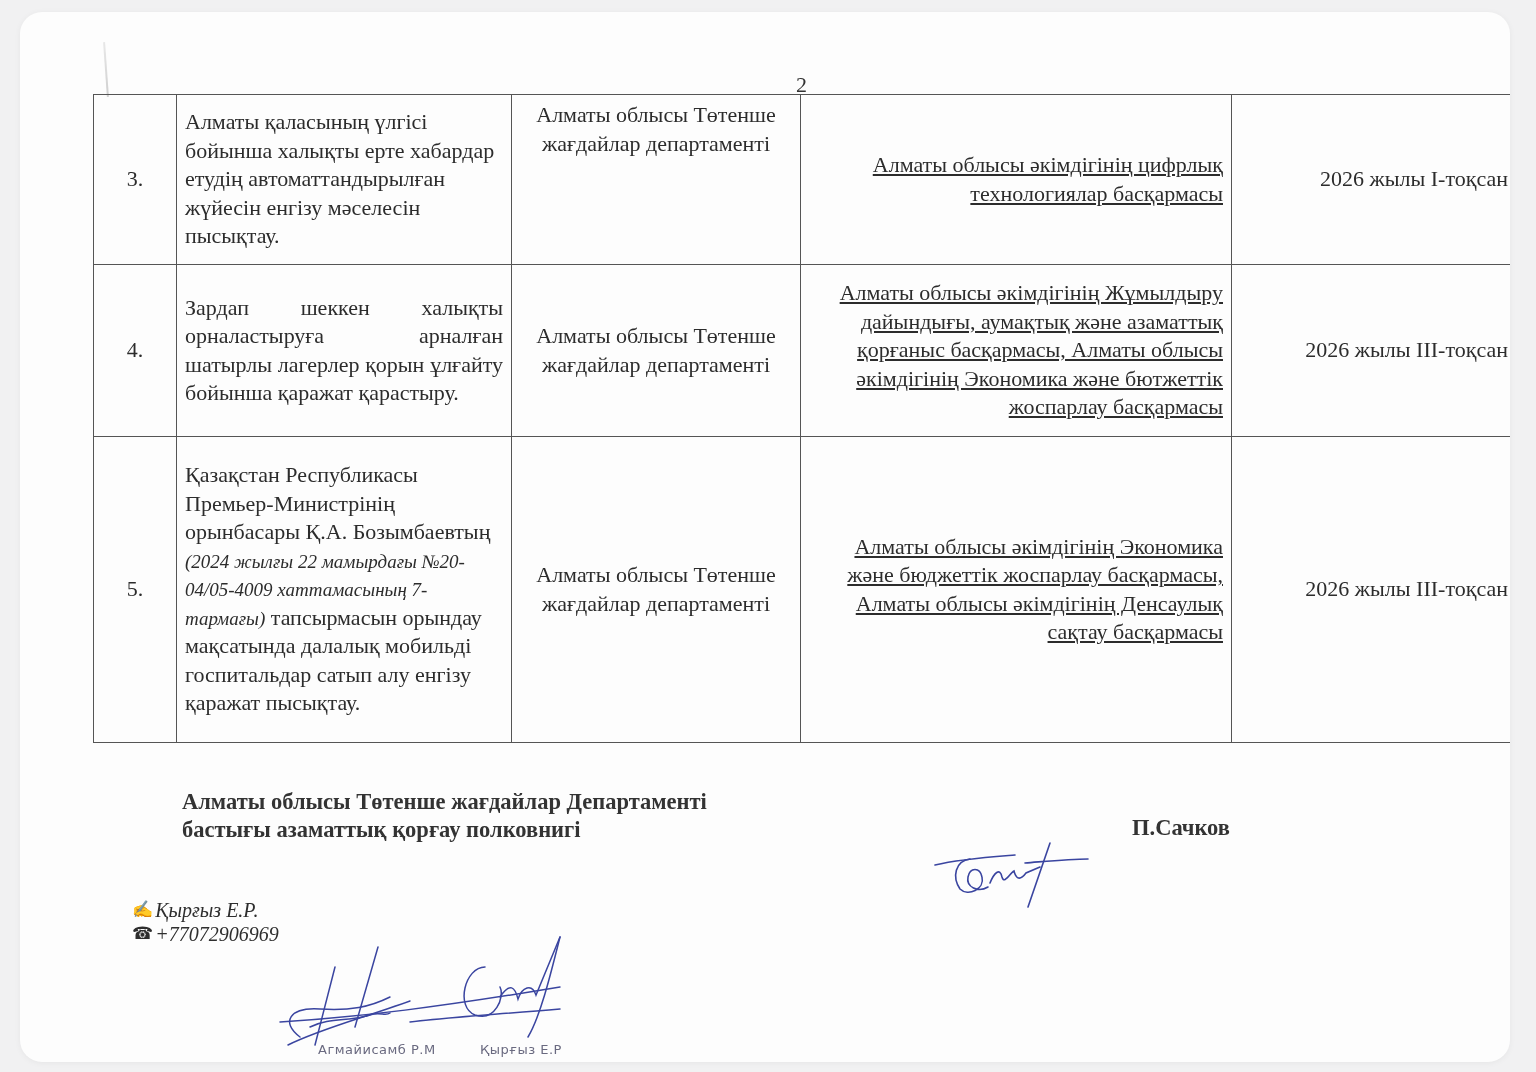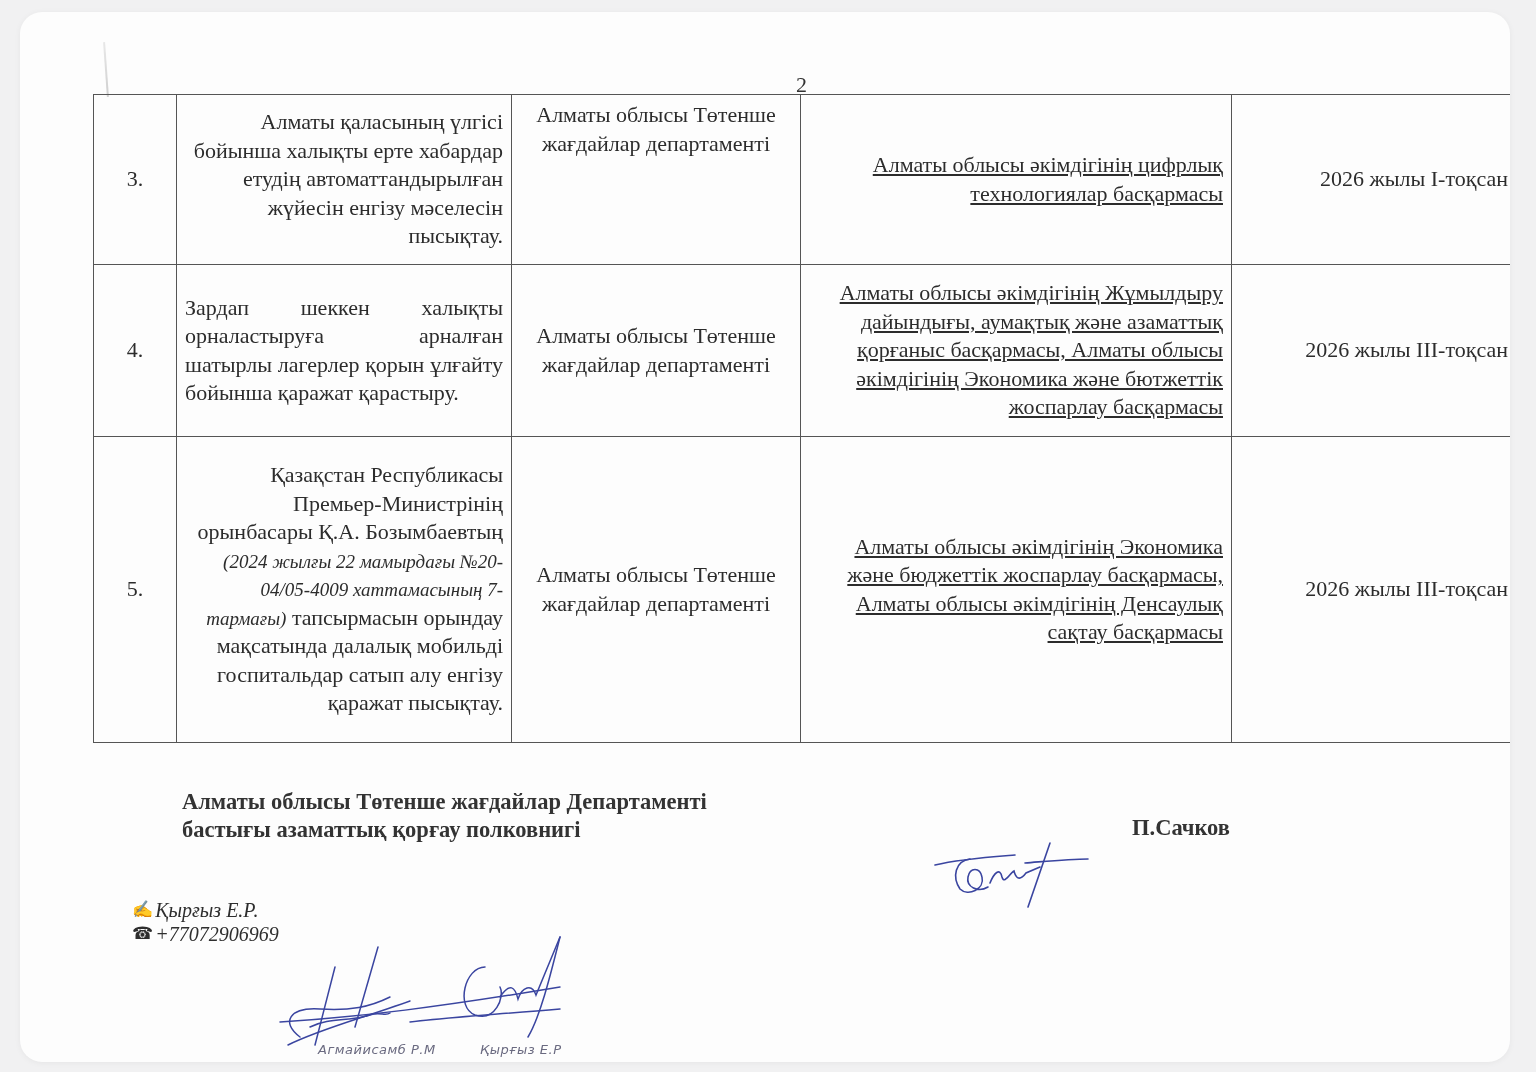--- a/index.html
+++ b/index.html
@@ -47,21 +47,21 @@
       font-size: 22px;
       line-height: 28.5px;
       vertical-align: middle;
       padding: 0 8px;
       color: #2c2c2c;
     }
     .doc-table tr td:last-child {
       border-right: none;
     }
     .col-num { width: 66px; text-align: center; }
-    .col-task { width: 318px; text-align: right; }
+    .col-task { width: 318px; text-align: left; }
     .col-dept { width: 272px; text-align: center; }
     .col-coexec { width: 414px; text-align: right; text-decoration: underline; }
     .col-deadline { width: 268px; text-align: right; }
     .row-3 { height: 170px; }
     .row-4 { height: 172px; }
     .row-5 { height: 306px; }
     .task-justify-4 { text-align: justify; }
     .italic-ref {
       font-style: italic;
       font-size: 19px;
@@ -112,21 +112,20 @@
       position: absolute;
       left: 240px;
       top: 915px;
       width: 340px;
       height: 150px;
     }
     .visa-caption {
       position: absolute;
       top: 1030px;
       font-family: "DejaVu Sans", sans-serif;
-      font-style: italic;
       font-size: 13px;
       color: #6a6a80;
       letter-spacing: 0.5px;
     }
     .visa-caption.a { left: 298px; }
     .visa-caption.b { left: 460px; }
     .scan-edge {
       position: absolute;
       left: 85px;
       top: 30px;

